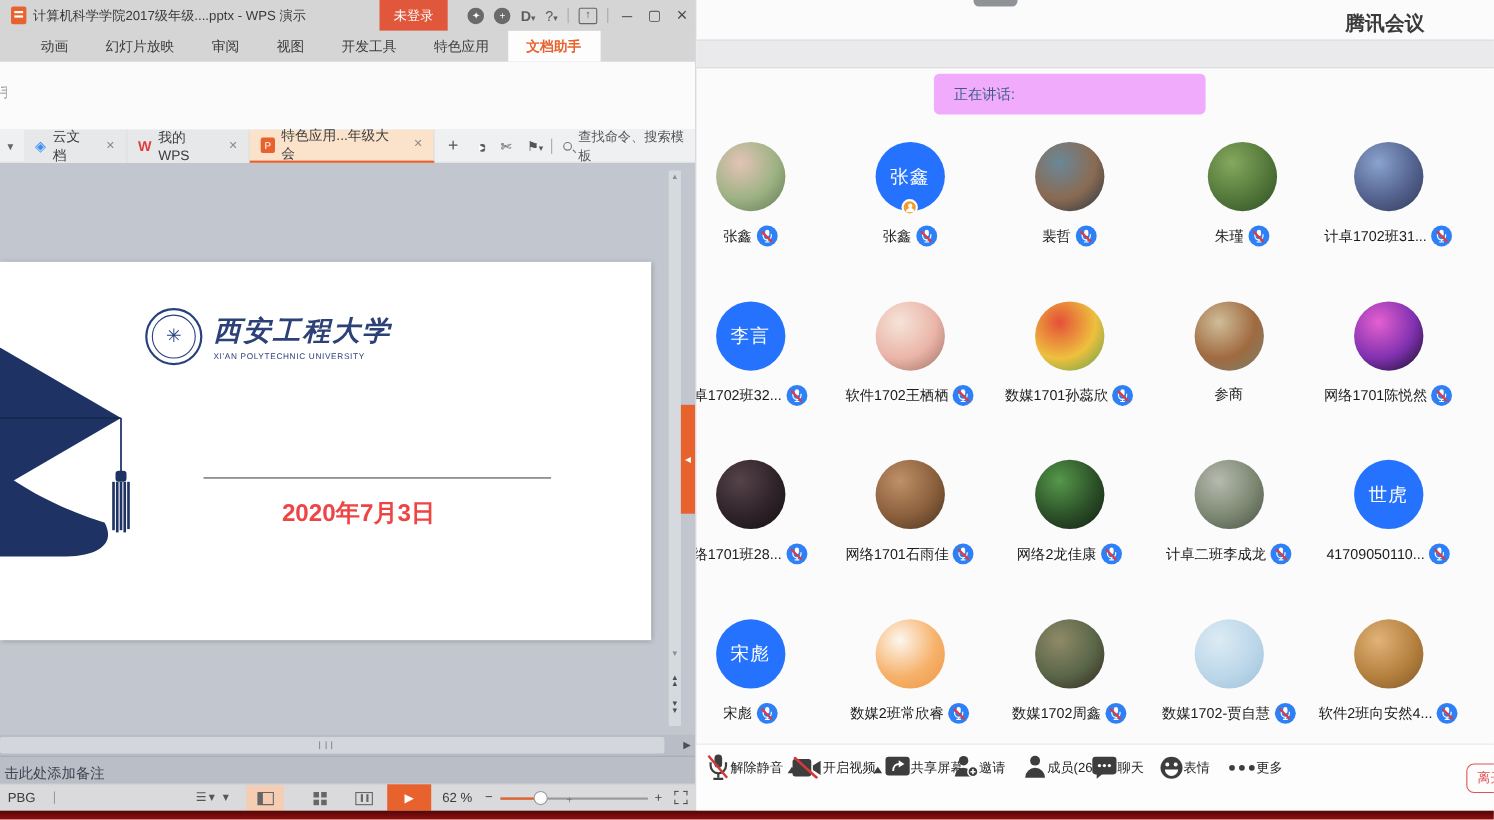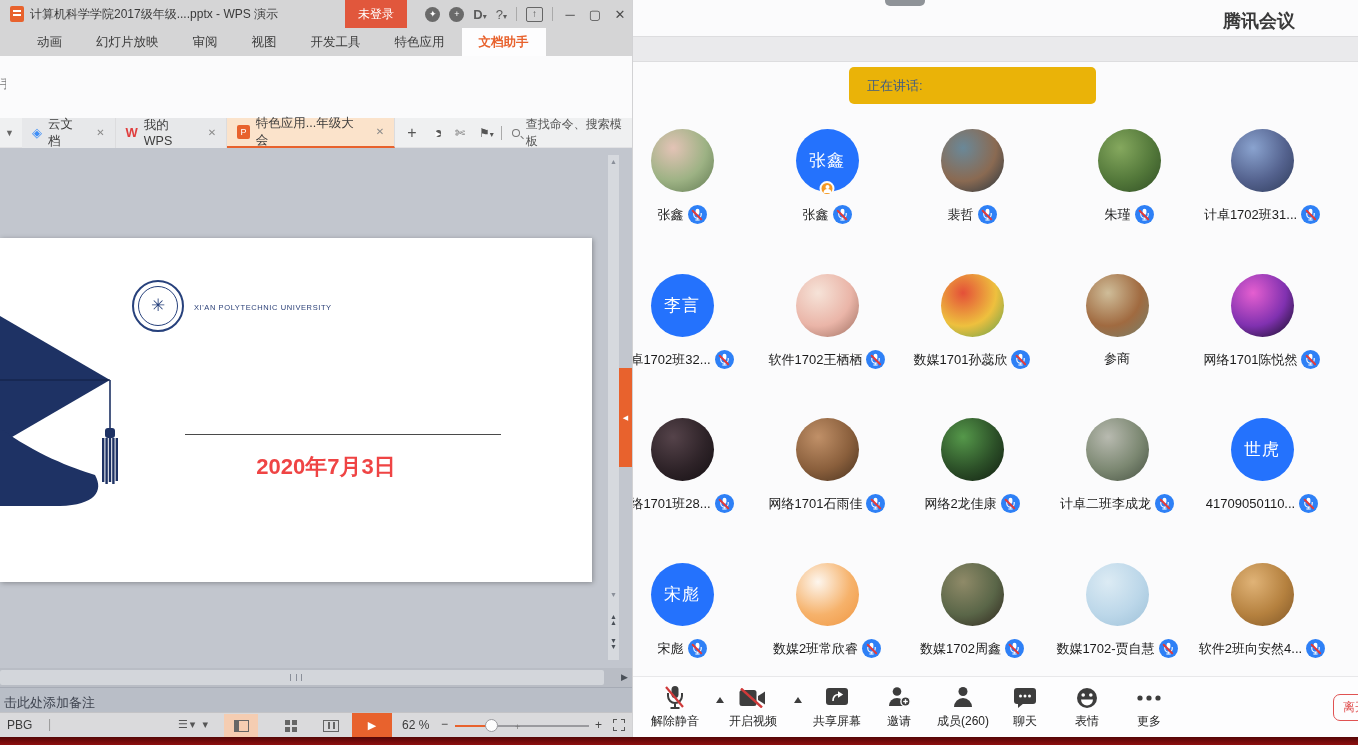--- a/index.html
+++ b/index.html
@@ -91,37 +91,37 @@
   #sb-fs i:nth-child(1){left:0;top:0;border-right:none;border-bottom:none;}
   #sb-fs i:nth-child(2){right:0;top:0;border-left:none;border-bottom:none;}
   #sb-fs i:nth-child(3){left:0;bottom:0;border-right:none;border-top:none;}
   #sb-fs i:nth-child(4){right:0;bottom:0;border-left:none;border-top:none;}
 
   
   #meet { position:absolute; left:632px; top:0; width:726px; height:737px; background:#fbfbfc; border-left:1px solid #d2d2d4; overflow:hidden; }
   #m-notch { position:absolute; left:252px; top:0; width:40px; height:6px; background:#8f9398; border-radius:0 0 5px 5px; }
   #m-title { position:absolute; left:0; top:9px; width:662px; text-align:right; font-size:18px; color:#3a3a3a;font-weight:bold; }
   #m-strip { position:absolute; left:0; top:36px; width:726px; height:26px; background:#eaeaec; border-top:1px solid #dddddf; border-bottom:1px solid #dddddf; }
-  #m-speaking { position:absolute; left:216px; top:67px; width:247px; height:37px; background:#eab308; border-radius:5px; display:flex; align-items:center; padding-left:18px; font-size:13px; color:#3f5c84; }
+  #m-speaking { position:absolute; left:216px; top:67px; width:247px; height:37px; background:#f0abfc; border-radius:5px; display:flex; align-items:center; padding-left:18px; font-size:13px; color:#3f5c84; }
 
   .p-cell { position:absolute; width:144px; display:flex; flex-direction:column; align-items:center; }
   .p-avatar { width:63px; height:63px; border-radius:50%; position:relative; }
   .p-avatar.initials { background:#2472fd; display:flex; align-items:center; justify-content:center; }
   .p-initials { color:#fff; font-size:17px; letter-spacing:1px; }
   .p-badge { position:absolute; left:50%; bottom:-4px; transform:translateX(-50%); width:15px; height:15px; border-radius:50%; background:#f59a23; border:2px solid #fbfbfc; }
   .p-badge:before { content:""; position:absolute; left:3.5px; top:1.5px; width:4px; height:4px; border-radius:50%; background:#fff; }
   .p-badge:after { content:""; position:absolute; left:1.5px; top:6px; width:8px; height:4px; border-radius:4px 4px 0 0; background:#fff; }
   .p-nameline { margin-top:13px; display:flex; align-items:center; gap:4px; white-space:nowrap; }
   .p-name { font-size:13px; color:#1b1b1b; }
   .mute-ic { position:relative; width:19px; height:19px; border-radius:50%; background:#2e80f6; flex:0 0 auto; }
   .mute-ic svg { position:absolute; left:4px; top:3px; }
   .mute-ic .slash { position:absolute; left:2.5px; top:8.5px; width:14px; height:1.8px; background:#e23a3a; transform:rotate(45deg); border-radius:1px; }
 
   #m-toolbar { position:absolute; left:0; top:676px; width:726px; height:61px; background:#fdfdfe; border-top:1px solid #e8e8ea; }
-  .tb-item { position:absolute; top:7px; width:66px; display:flex; flex-direction:column; align-items:center; }
+  .tb-item { position:absolute; top:7px; width:66px; display:flex; flex-direction:row; align-items:center; }
   .tb-icon { height:27px; display:flex; align-items:center; justify-content:center; position:relative; }
   .tb-label { font-size:12px; color:#262626; margin-top:2px; white-space:nowrap; }
   .tb-caret { position:absolute; top:20px; width:0; height:0; border-left:4px solid transparent; border-right:4px solid transparent; border-bottom:6px solid #3d3d3d; }
   #leave-btn { position:absolute; left:700px; top:694px; width:60px; height:27px; border:1px solid #e05252; border-radius:7px; color:#e05252; font-size:12px; display:flex; align-items:center; padding-left:9px; }
 
   #red-strip { position:absolute; left:0; top:737px; width:1358px; height:8px; background:linear-gradient(180deg,#550707,#8e0f0f); }
 </style>
 </head>
 <body>
 
@@ -188,20 +188,21 @@
       <span>查找命令、搜索模板</span>
     </span>
   </div>
 
   <div id="slide">
     <div id="logo-row">
       <div id="emblem">
           <div class="inner">✳</div>
         </div>
       <div>
+        <div id="uni-cn">西安工程大学</div>
         <div id="uni-en">XI'AN POLYTECHNIC UNIVERSITY</div>
       </div>
     </div>
     <div id="slide-line"></div>
     <div id="slide-date">2020年7月3日</div>
     <svg id="cap" width="120" height="192" viewBox="0 0 120 192">
       <polygon points="0,0 110,64 0,128" fill="#1e3264"></polygon>
       <line x1="0" y1="64" x2="110" y2="64" stroke="#101f42" stroke-width="1"></line>
       <line x1="110" y1="64" x2="110" y2="113" stroke="#1e3264" stroke-width="1.6"></line>
       <rect x="105" y="112" width="10" height="10" rx="3" fill="#1e3264"></rect>

